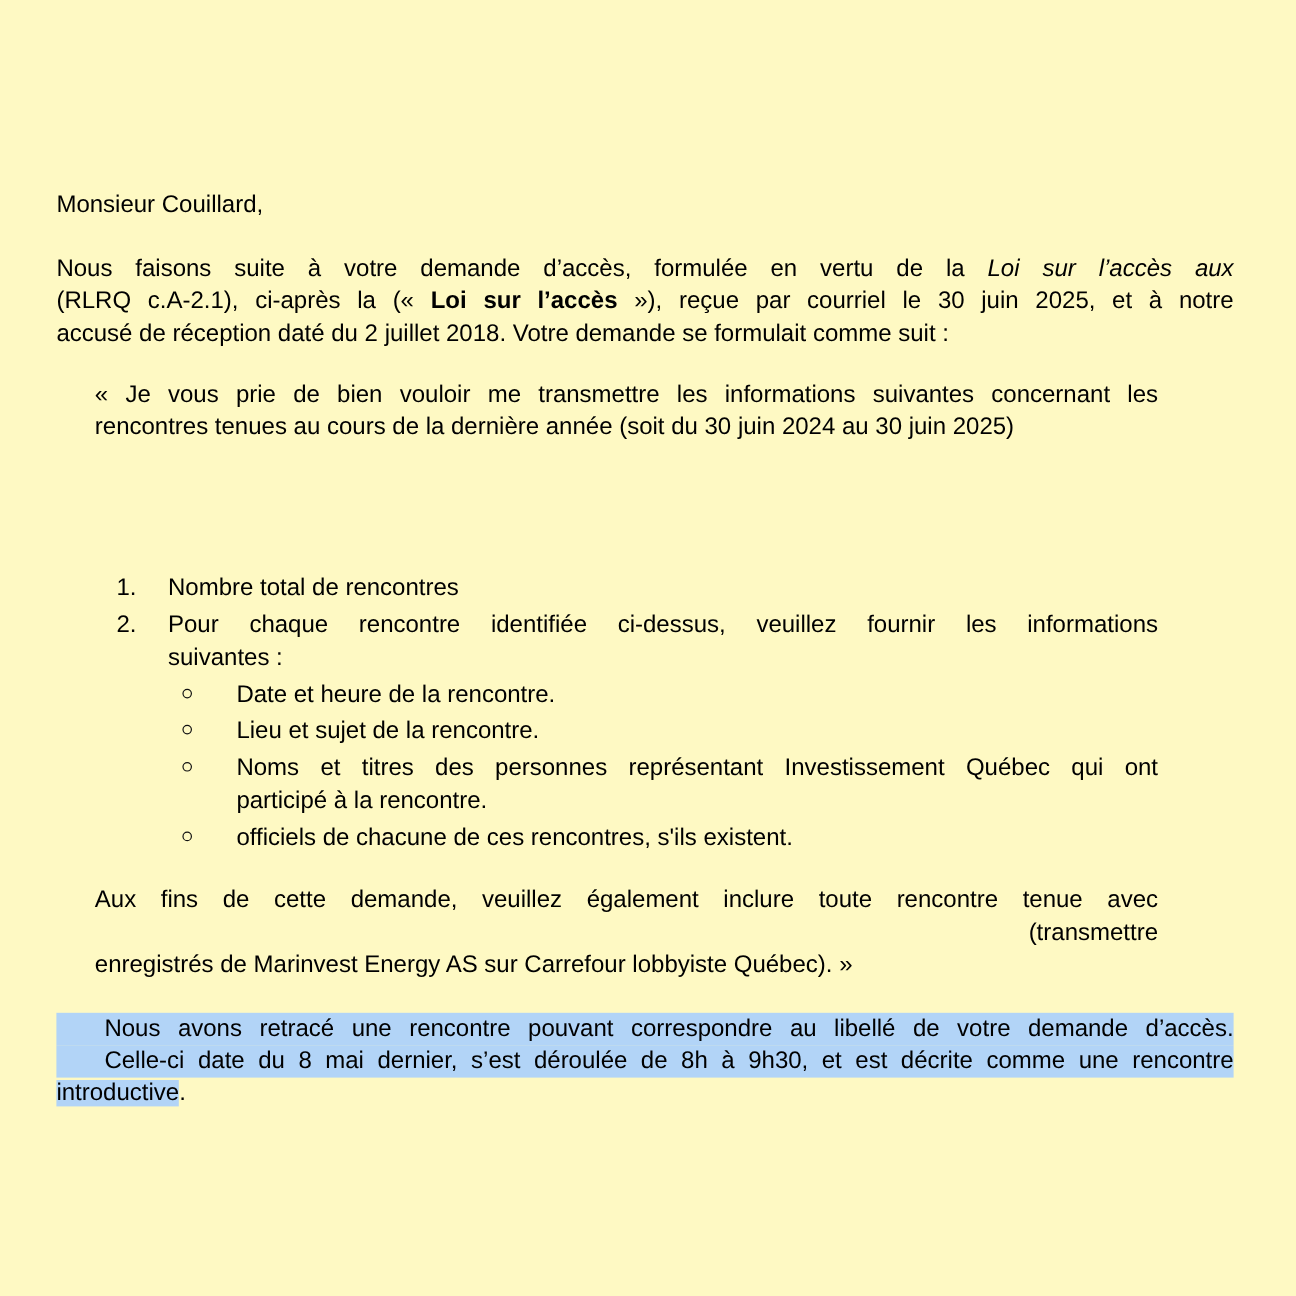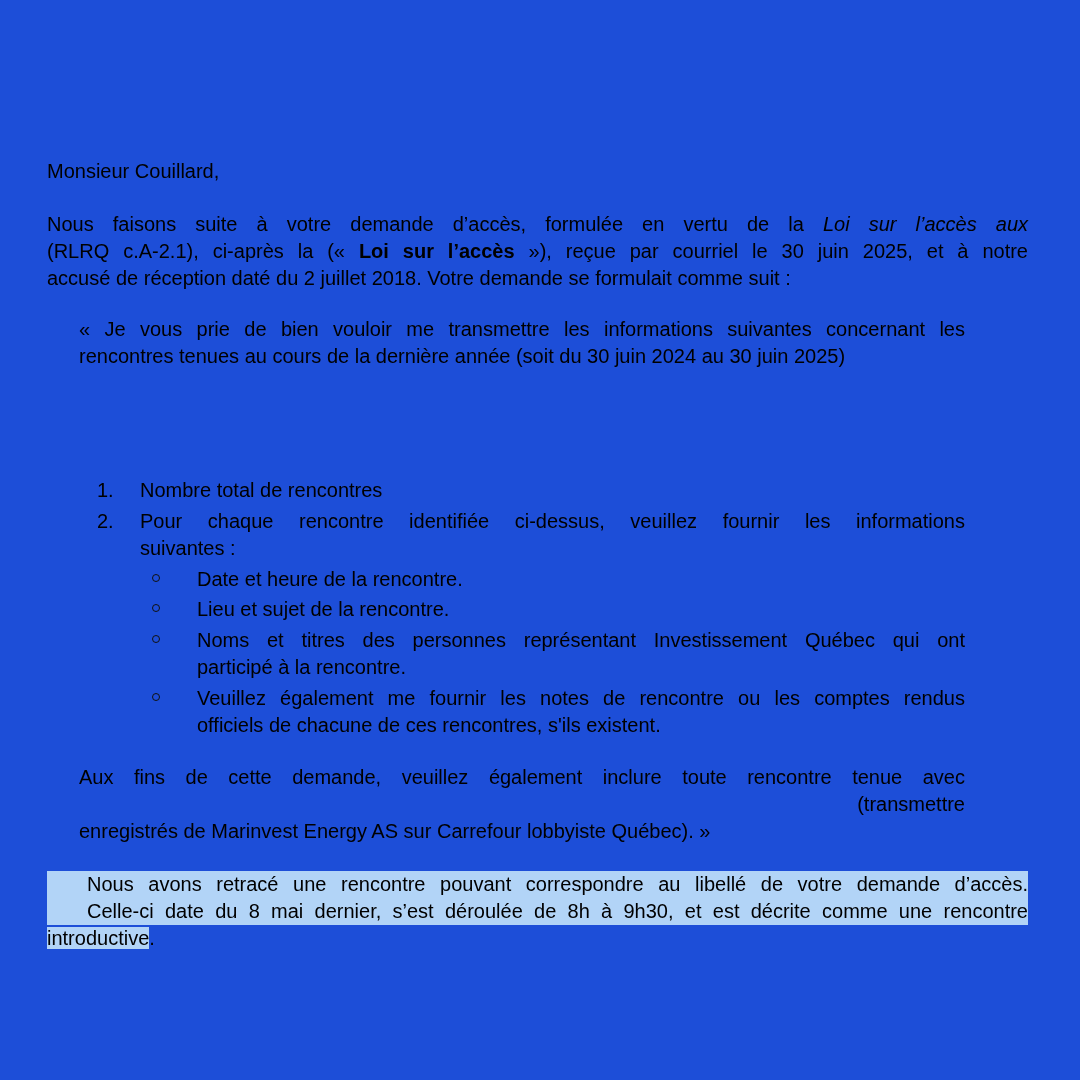--- a/index.html
+++ b/index.html
@@ -2,21 +2,21 @@
 <html style="--hl: #b2d4f7;"><head>
 <meta charset="utf-8">
 <style>
   :root { --hl: #b2d4f7; }
   * { margin: 0; padding: 0; box-sizing: border-box; }
   html, body { background: #ffffff; }
   .page {
     position: relative;
     width: 1080px;
     height: 1080px;
-    background: #1d4ed8;
+    background: #fef9c3;
     overflow: hidden;
     font-family: "Liberation Sans", "DejaVu Sans", sans-serif;
     font-size: 20px;
     line-height: 27px;
     color: #000000;
   }
   .content {
     position: absolute;
     left: 47px;
     top: 158px;
@@ -126,21 +126,20 @@
         <span class="circle-bullet"></span>
         <div class="wrapline">Lieu et sujet de la rencontre.</div>
       </div>
       <div class="sub-item">
         <span class="circle-bullet"></span>
         <div class="jline">Noms et titres des personnes représentant Investissement Québec qui ont</div>
         <div class="wrapline">participé à la rencontre.</div>
       </div>
       <div class="sub-item last">
         <span class="circle-bullet"></span>
-        <div class="jline">Veuillez également me fournir les notes de rencontre ou les comptes rendus</div>
         <div class="wrapline">officiels de chacune de ces rencontres, s'ils existent.</div>
       </div>
     </div>
 
     <div class="closing-quote">
       <div class="jline">Aux fins de cette demande, veuillez également inclure toute rencontre tenue avec</div>
       <div class="rline">(transmettre</div>
       <div class="wrapline">enregistrés de Marinvest Energy AS sur Carrefour lobbyiste Québec). »</div>
     </div>
 

